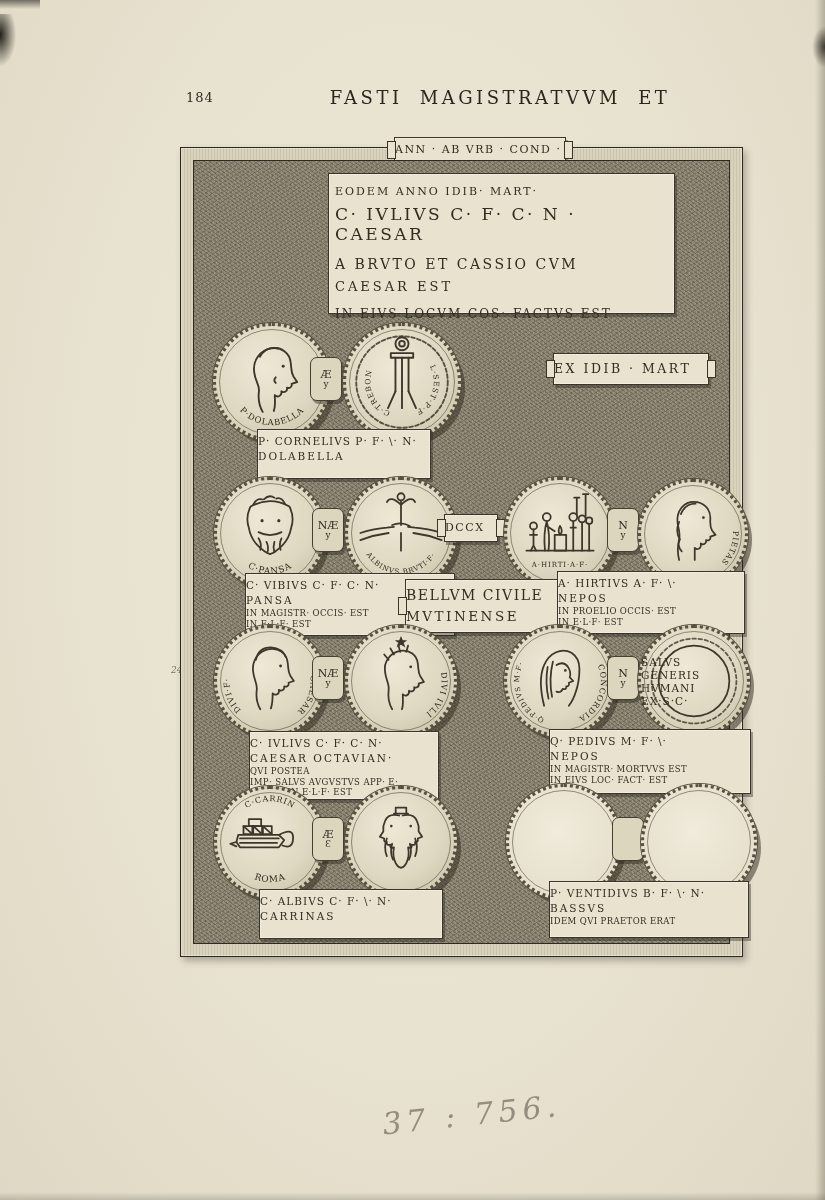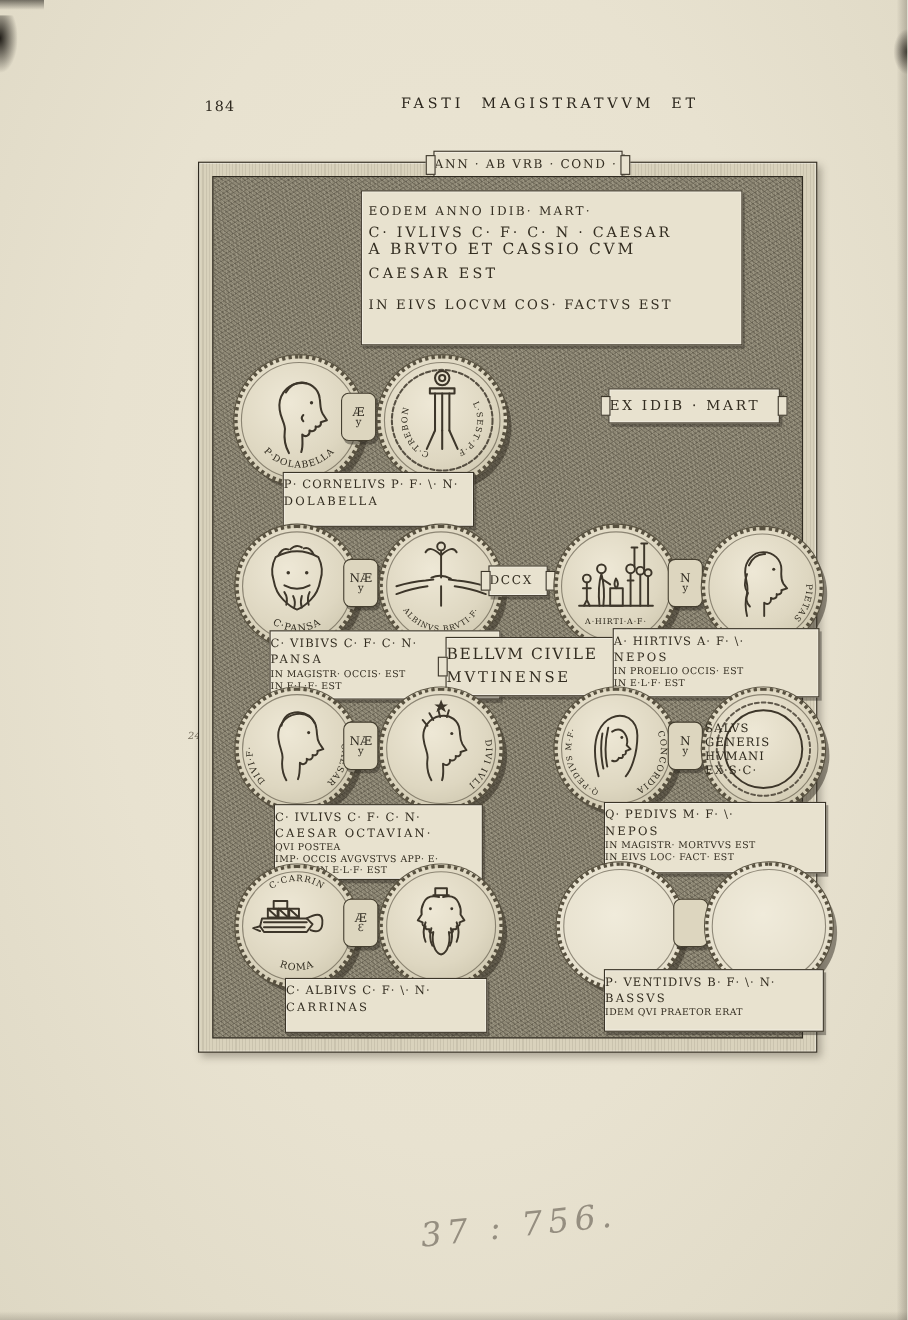--- a/index.html
+++ b/index.html
@@ -16,21 +16,21 @@
   .smudge{position:absolute;}
   .smudge-tl{left:0;top:14px;width:16px;height:52px;
     background:radial-gradient(ellipse at 0% 40%, rgba(22,19,14,.95), rgba(22,19,14,0) 72%);}
   .smudge-tl2{left:0;top:0;width:40px;height:9px;
     background:linear-gradient(to bottom, rgba(22,19,14,.55), rgba(22,19,14,0));}
   .smudge-r{right:0;top:26px;width:13px;height:42px;
     background:radial-gradient(ellipse at 100% 50%, rgba(22,19,14,.8), rgba(22,19,14,0) 70%);}
 
   .page-number{position:absolute;left:186px;top:90px;font-size:13px;letter-spacing:1px;}
   .header-title{position:absolute;left:300px;top:87px;width:400px;text-align:center;
-    font-size:13px;letter-spacing:3.5px;word-spacing:8px;color:#2b261d;}
+    font-size:18px;letter-spacing:3.5px;word-spacing:8px;color:#2b261d;}
 
   
   .plate{position:absolute;left:180px;top:147px;width:561px;height:808px;
     background-color:#d9d2bc;
     background-image:repeating-linear-gradient(90deg, rgba(70,63,50,.10) 0 1px, transparent 1px 3px);
     border:1.5px solid #2f2a20;
     box-shadow:inset 0 0 0 1px rgba(255,255,255,.35), 3px 4px 7px rgba(60,54,44,.35);}
   .plate-inner{position:absolute;left:12px;top:12px;right:12px;bottom:12px;
     border:1px solid #2f2a20;
     background-color:#8e8875;
@@ -46,21 +46,21 @@
   .tabbed::before,.tabbed::after{content:"";position:absolute;width:7px;height:16px;
     background:#e8e2cf;border:1px solid #3b3528;top:50%;transform:translateY(-50%);}
   .tabbed::before{left:-8px;}
   .tabbed::after{right:-8px;}
   .big-tabs::before,.big-tabs::after{height:30px;width:9px;}
   .big-tabs::before{left:-10px;}
   .big-tabs::after{right:-10px;}
 
   .inscription{padding:11px 21px 0 6px;}
   .ins-l1{font-size:11px;letter-spacing:2px;margin-bottom:6px;}
-  .ins-l2{font-size:13px;letter-spacing:2.5px;margin-bottom:0;}
+  .ins-l2{font-size:17px;letter-spacing:2.5px;margin-bottom:12px;}
   .ins-l3{font-size:14px;letter-spacing:2.5px;margin-bottom:7px;}
   .ins-l4{font-size:14px;letter-spacing:2.5px;margin-bottom:7px;}
   .ins-l5{font-size:13px;letter-spacing:3px;margin-bottom:13px;}
   .ins-l6{font-size:12px;letter-spacing:2px;}
 
   .banner{height:24px;line-height:24px;font-size:11px;letter-spacing:1.5px;}
   .ex-plaque{height:30px;line-height:30px;font-size:12.5px;letter-spacing:2.5px;}
   .dccx-plaque{height:26px;line-height:26px;font-size:11px;letter-spacing:1.5px;}
   .bellum{padding-top:7px;}
   .bellum .pl-l1{font-size:14px;letter-spacing:1.5px;margin-bottom:5px;}
@@ -311,21 +311,21 @@
         <span>GENERIS</span>
         <span>HVMANI</span>
         <span>EX·S·C·</span>
       </div>
     </div>
 
     <div class="plaque name-plaque" style="left:55px;top:570px;width:188px;height:62px;">
       <div class="pl-a">C· IVLIVS C· F· C· N·</div>
       <div class="pl-b">CAESAR OCTAVIAN·</div>
       <div class="pl-sm">QVI POSTEA</div>
-      <div class="pl-sm">IMP· OCCIS AVGVSTVS APP· E·</div>
+      <div class="pl-sm">IMP· SALVS AVGVSTVS APP· E·</div>
       <div class="pl-sm">ABDIC· IN E·L·F· EST</div>
     </div>
     <div class="plaque name-plaque" style="left:355px;top:568px;width:200px;height:58px;">
       <div class="pl-a">Q· PEDIVS M· F· \·</div>
       <div class="pl-b">NEPOS</div>
       <div class="pl-sm">IN MAGISTR· MORTVVS EST</div>
       <div class="pl-sm">IN EIVS LOC· FACT· EST</div>
     </div>
 
     <div class="coin" style="left:20px;top:625px;width:106px;height:106px;">

